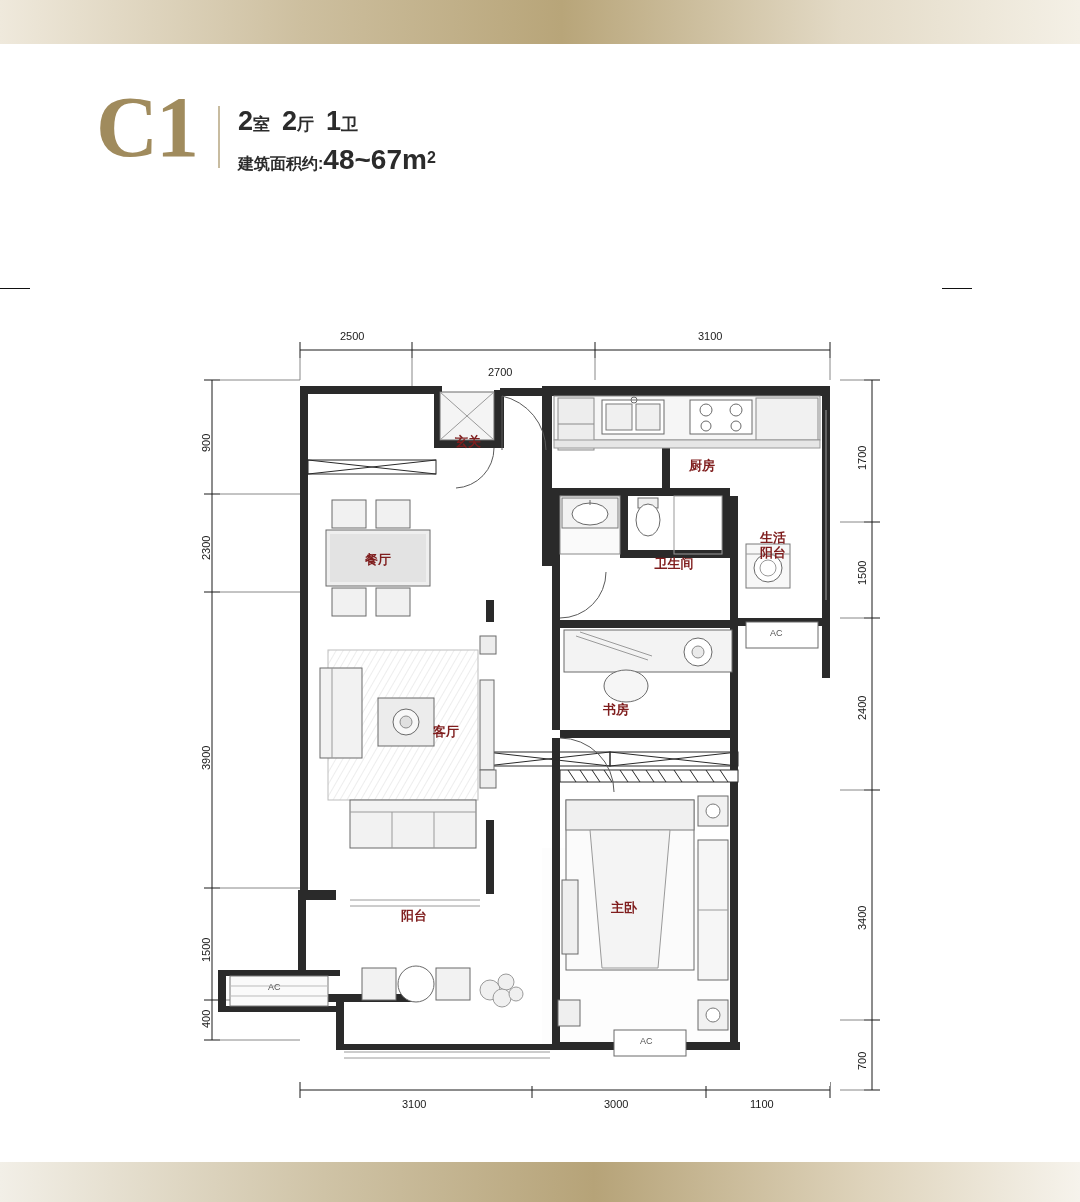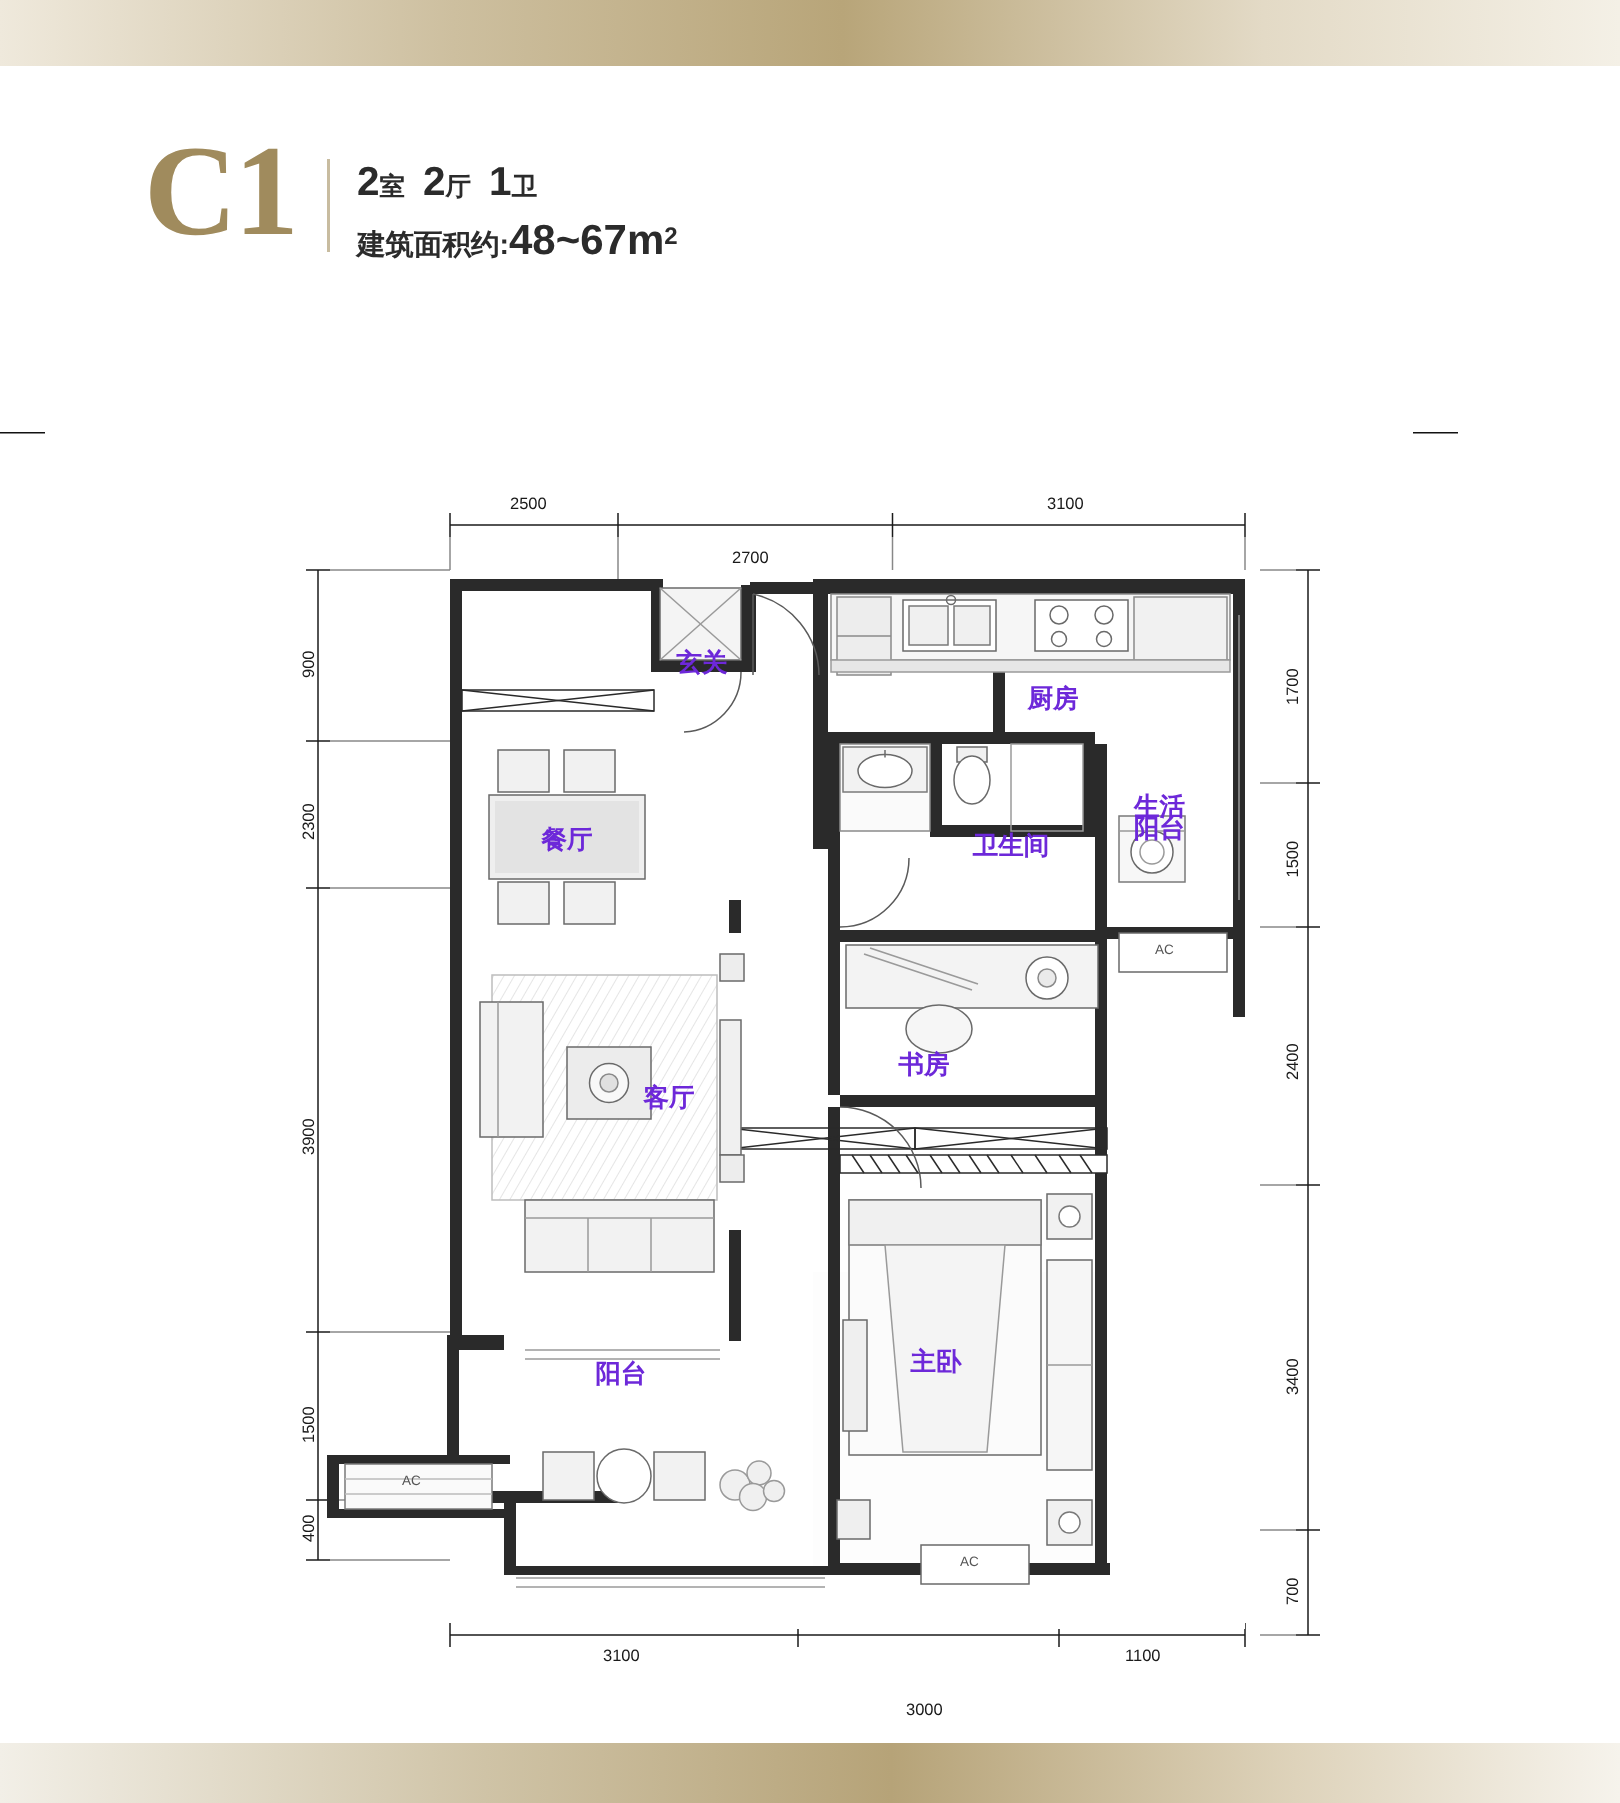--- a/index.html
+++ b/index.html
@@ -75,21 +75,21 @@
   }
   .title-line1 .gap { display:inline-block; width:12px; }
   .title-line2 {
     position: absolute;
     left: 142px;
     top: 52px;
     white-space: nowrap;
     color: #2b2b2b;
   }
   .title-line2 .lbl {
-    font-size: 19px;
+    font-size: 16px;
     font-weight: bold;
   }
   .title-line2 .val {
     font-size: 28px;
     font-weight: bold;
   }
   .title-line2 .sup {
     font-size: 16px;
     font-weight: bold;
     vertical-align: super;
@@ -126,23 +126,23 @@
     font-family: "Liberation Sans", sans-serif;
     letter-spacing: 0px;
     white-space: nowrap;
   }
   .dimtext.vert {
     transform-origin: 0 0;
     transform: rotate(-90deg);
   }
   .roomlabel {
     position: absolute;
-    font-size: 17px;
-    font-weight: bold;
-    color: #6d28d9;
+    font-size: 13px;
+    font-weight: bold;
+    color: #7f1d1d;
     white-space: nowrap;
     line-height: 15px;
     text-align: center;
   }
   
   .bottom-bar {
     position: absolute;
     left: 0;
     bottom: 0;
     width: 1080px;
@@ -486,21 +486,21 @@
       </g>
     </svg>
 
     
     <div class="dimtext" style="left:190px; top:30px;">2500</div>
     <div class="dimtext" style="left:338px; top:30px;margin-top:36px;">2700</div>
     <div class="dimtext" style="left:548px; top:30px;">3100</div>
 
     
     <div class="dimtext" style="left:252px; top:798px;">3100</div>
-    <div class="dimtext" style="left:454px; top:798px;margin-top:36px;">3000</div>
+    <div class="dimtext" style="left:454px; top:798px;">3000</div>
     <div class="dimtext" style="left:600px; top:798px;">1100</div>
 
     
     <div class="dimtext vert" style="left:50px; top:152px;">900</div>
     <div class="dimtext vert" style="left:50px; top:260px;">2300</div>
     <div class="dimtext vert" style="left:50px; top:470px;">3900</div>
     <div class="dimtext vert" style="left:50px; top:662px;">1500</div>
     <div class="dimtext vert" style="left:50px; top:728px;">400</div>
 
     

